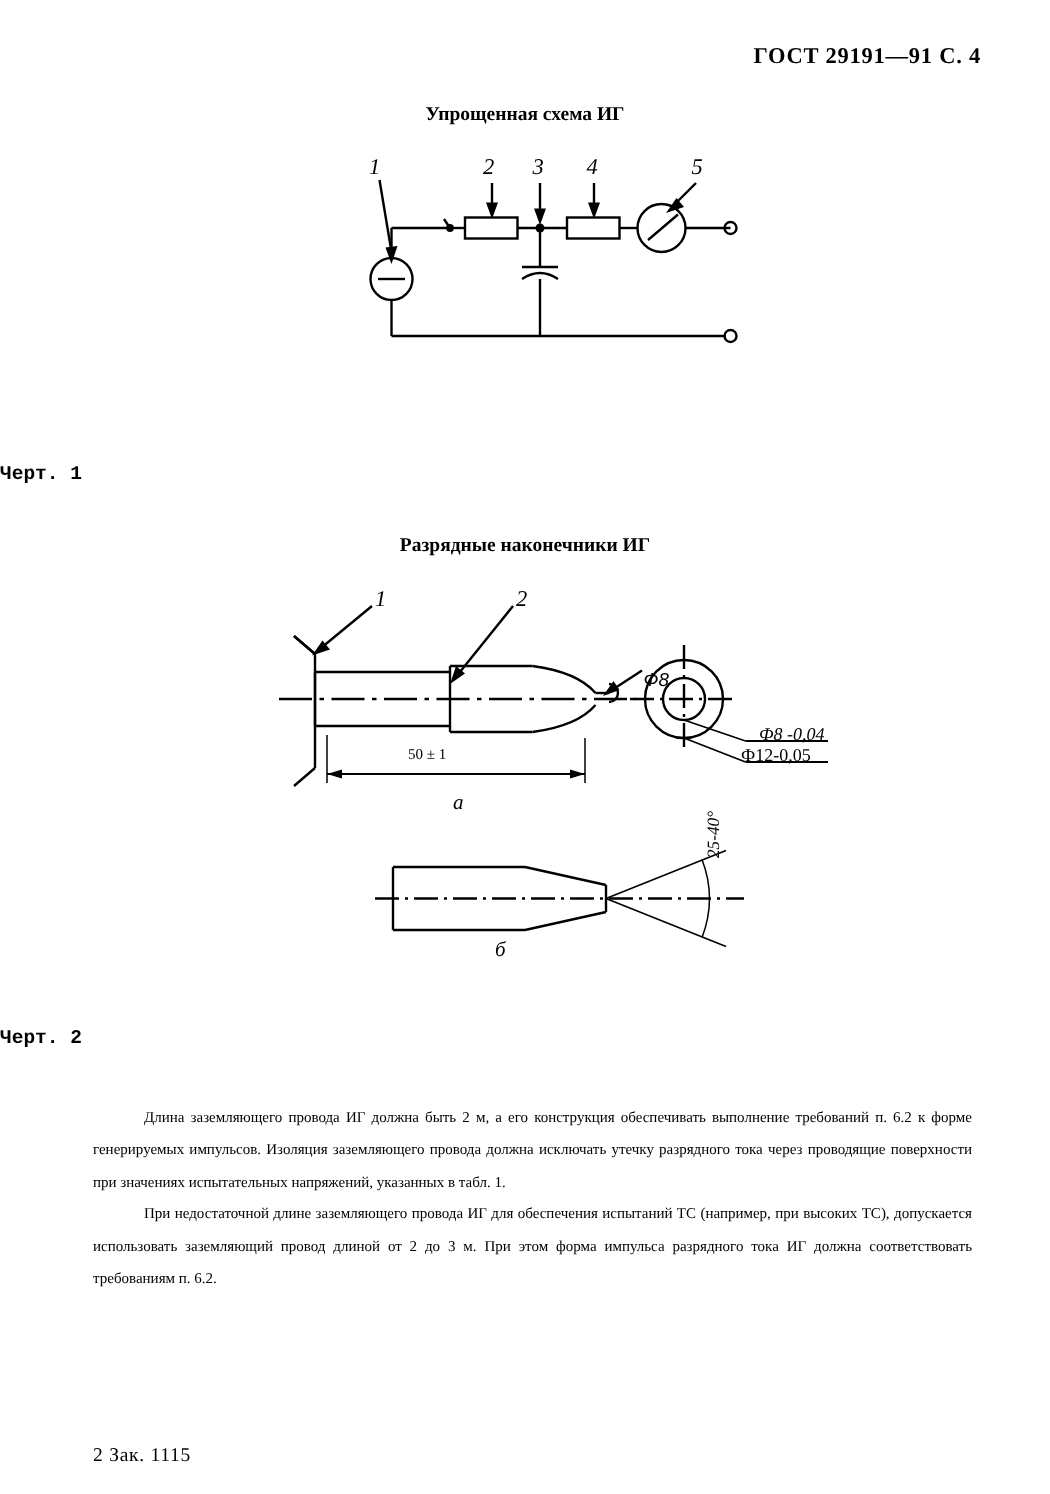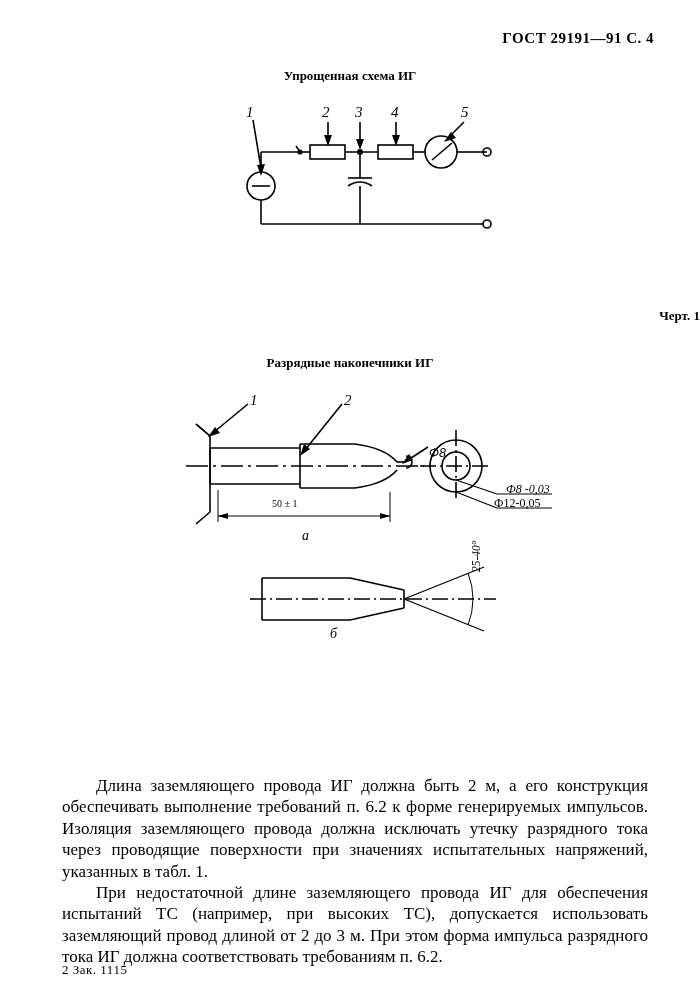--- a/index.html
+++ b/index.html
@@ -44,35 +44,34 @@
     position: absolute;
     text-align: center;
     font-family: "Liberation Serif", serif;
     font-size: 11.5px;
     line-height: 15px;
     letter-spacing: 0.2px;
   }
   .fig-num {
     position: absolute;
     width: 100%;
-    text-align: right;
-    font-family: Liberation Serif, serif;
+    text-align: left;
+    font-family: Liberation Mono, monospace;
     font-size: 13px;
     font-weight: bold;
   }
   .body-text {
     position: absolute;
     left: 62px;
     top: 735px;
     width: 586px;
     font-family: "Liberation Serif", serif;
-    font-size: 17px;
+    font-size: 10px;
     line-height: 21.4px;
     text-align: justify;
-    margin-top: 40px;
   }
   .body-text p {
     margin: 0;
     text-indent: 34px;
   }
   .footer {
     position: absolute;
     left: 62px;
     top: 962px;
     font-family: "Liberation Serif", serif;
@@ -215,27 +214,28 @@
 
   <div class="fig-num" style="top:308px;">Черт. 1</div>
 
   <div class="fig-title" style="top:355px;">Разрядные наконечники ИГ</div>
 
   <div style="position:absolute;left:250px;top:392px;font-size:15px;font-style:italic;font-family:'Liberation Serif',serif;">1</div>
   <div style="position:absolute;left:344px;top:392px;font-size:15px;font-style:italic;font-family:'Liberation Serif',serif;">2</div>
 
   <div style="position:absolute;left:429px;top:446px;font-size:12.5px;font-style:italic;font-family:Liberation Sans, sans-serif;">Ф8</div>
   <div style="position:absolute;left:272px;top:498px;font-size:10px;font-family:'Liberation Serif',serif;">50 ± 1</div>
-  <div style="position:absolute;left:506px;top:482px;font-size:12px;font-style:italic;font-family:'Liberation Serif',serif;">Ф8 -0,03</div>
+  <div style="position:absolute;left:506px;top:482px;font-size:12px;font-style:italic;font-family:'Liberation Serif',serif;">Ф8 -0,04</div>
   <div style="position:absolute;left:494px;top:496px;font-size:12px;font-family:'Liberation Serif',serif;">Ф12-0,05</div>
 
   <div style="position:absolute;left:302px;top:528px;font-size:14px;font-style:italic;font-family:'Liberation Serif',serif;">а</div>
   <div style="position:absolute;left:330px;top:626px;font-size:14px;font-style:italic;font-family:'Liberation Serif',serif;">б</div>
   <div style="position:absolute;left:470px;top:572px;font-size:11.5px;font-style:italic;font-family:'Liberation Serif',serif;transform:rotate(-90deg);transform-origin:left top;white-space:nowrap;">25-40°</div>
 
+  <div class="fig-num" style="top:684px;">Черт. 2</div>
 
   <div class="body-text">
     <p>Длина заземляющего провода ИГ должна быть 2 м, а его конструкция обеспечивать выполнение требований п. 6.2 к форме генерируемых импульсов. Изоляция заземляющего провода должна исключать утечку разрядного тока через проводящие поверхности при значениях испытательных напряжений, указанных в табл. 1.</p>
     <p>При недостаточной длине заземляющего провода ИГ для обеспечения испытаний ТС (например, при высоких ТС), допускается использовать заземляющий провод длиной от 2 до 3 м.  При этом форма импульса разрядного тока ИГ должна соответствовать требованиям п. 6.2.</p>
   </div>
 
   <div class="footer">2 Зак. 1115</div>
 
 </div>
 

